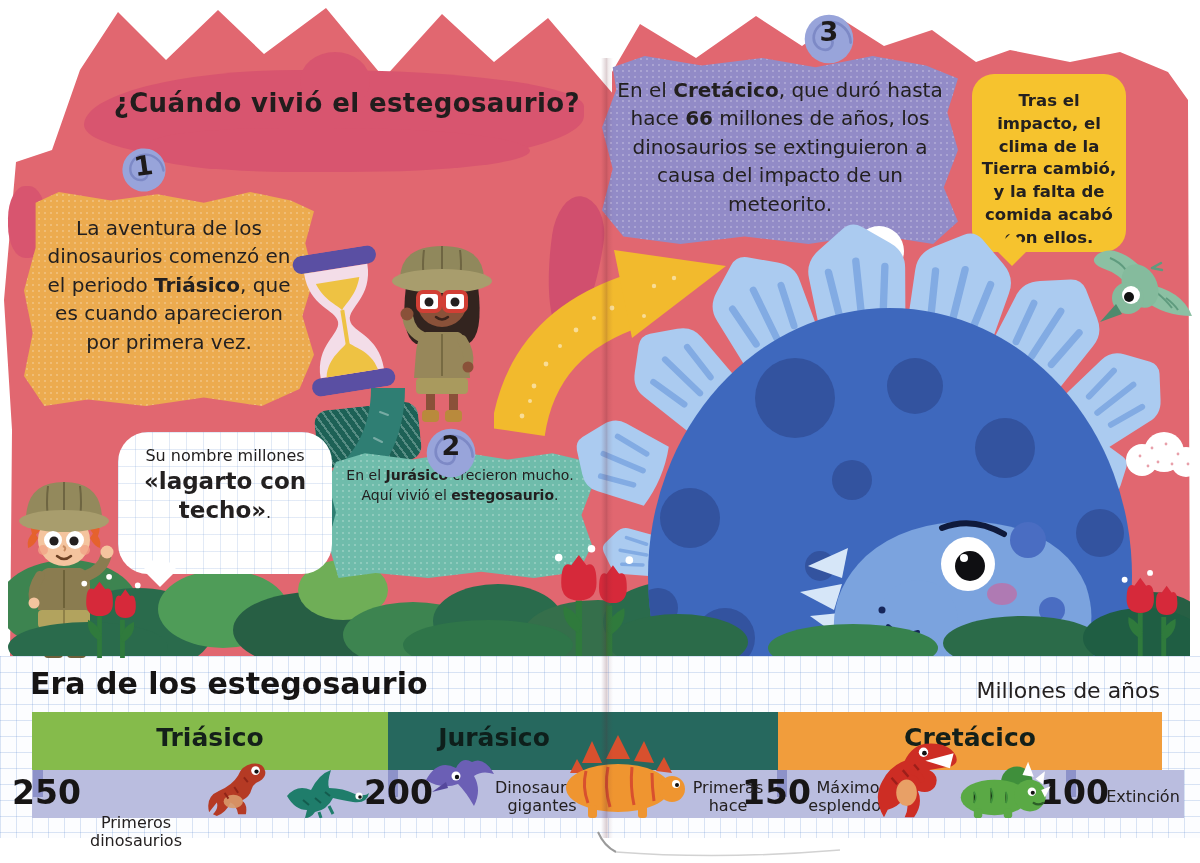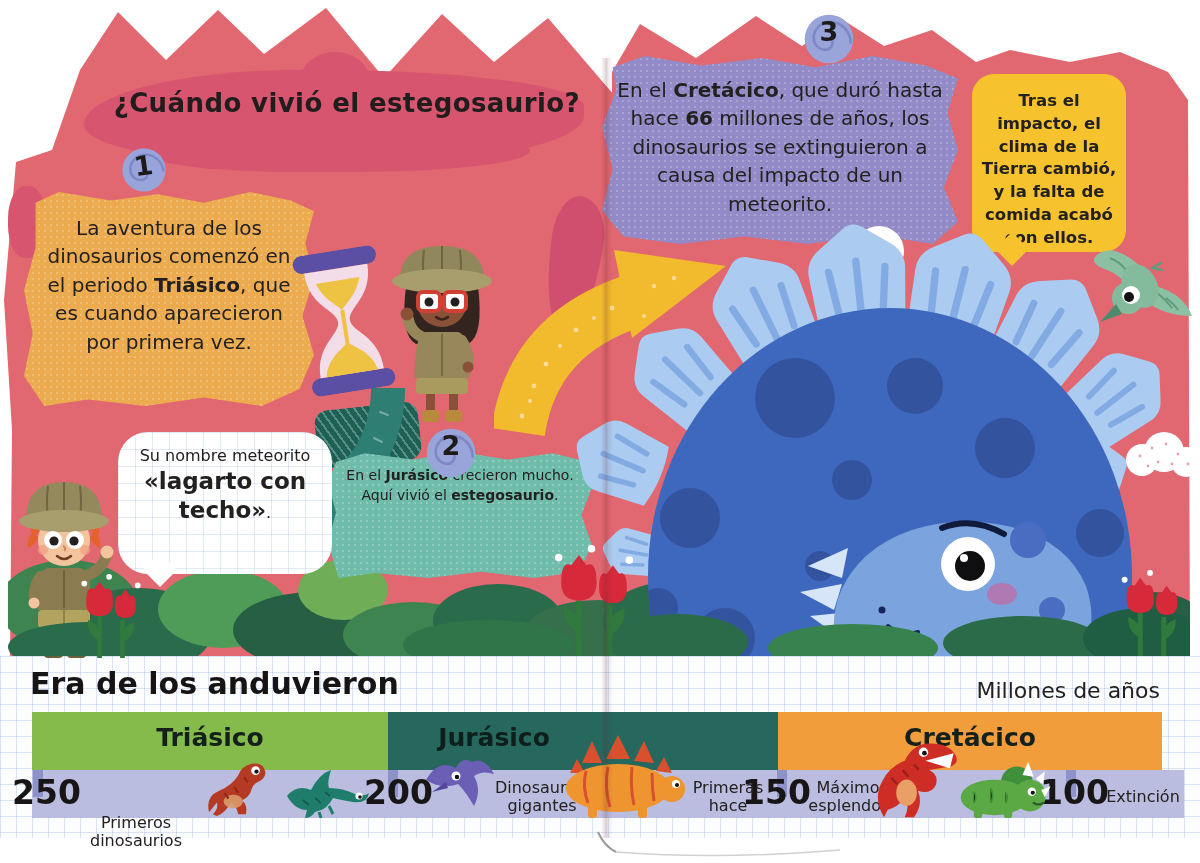--- a/index.html
+++ b/index.html
@@ -149,21 +149,21 @@
 
   <div class="box" id="boxJur">
     <span>En el </span><b class="bb">Jurásico</b><span> crecieron mucho. Aquí vivió el </span><b class="bb">estegosaurio</b><span>.</span>
   </div>
 
   <div class="box" id="boxCre">
     <span>En el </span><b class="bb">Cretácico</b><span>, que duró hasta hace </span><b class="bb">66</b><span> millones de años, los dinosaurios se extinguieron a causa del impacto de un meteorito.</span>
   </div>
 
   <div class="bubble" id="bubName">
-    <span>Su nombre meteorito </span><br>
+    <span>Su nombre millones </span><br>
     <b class="bb">«lagarto con techo»</b><span>.</span>
     <div class="tail" style="left:30px;bottom:-8px;"></div>
   </div>
 
   <div class="bubble" id="bubImpact">
     <span>Tras el impacto, el clima de la Tierra cambió, y la falta de comida acabó con ellos.</span>
     <div class="tail" style="left:28px;bottom:-9px;"></div>
   </div>
 
   <div class="badge" style="left:120px;top:146px;width:48px;height:48px;transform:rotate(-8deg);">
@@ -384,21 +384,21 @@
   <svg class="abs" style="left:1116px;top:570px;" width="72" height="86" viewBox="0 0 64 88">
     <path d="M20 88 L20 44 M44 88 L44 48" stroke="#2f7a3c" stroke-width="5"></path>
     <path d="M20 70 Q6 62 8 48 Q20 54 22 64 Z" fill="#2f7a3c"></path>
       <path d="M44 72 Q58 64 56 50 Q44 56 42 66 Z" fill="#2f7a3c"></path>
     <path d="M6 30 Q6 12 14 16 L20 8 L26 16 Q34 12 34 30 Q34 44 20 44 Q6 44 6 30 Z" fill="#d6293a"></path>
     <path d="M36 34 Q36 20 42 23 L47 16 L52 23 Q58 20 58 34 Q58 46 47 46 Q36 46 36 34 Z" fill="#d6293a"></path>
     <circle cx="4" cy="10" r="3" fill="#fff"></circle>
       <circle cx="30" cy="3" r="3" fill="#fff"></circle>
   </svg>
 
-  <div class="tl-head">Era de los anduvieron</div>
+  <div class="tl-head">Era de los estegosaurio</div>
   <div class="tl-unit">Millones de años</div>
 
   <div class="band" style="left:32px;width:356px;background:#85bb4b;"></div>
   <div class="band" style="left:388px;width:390px;background:#26685e;"></div>
   <div class="band" style="left:778px;width:384px;background:#f19d3c;"></div>
 
   <div class="bandLabel" style="left:32px;width:356px;">Triásico</div>
   <div class="bandLabel" style="left:388px;width:212px;color:#0e1f1b;">Jurásico</div>
   <div class="bandLabel" style="left:778px;width:384px;">Cretácico</div>
 

